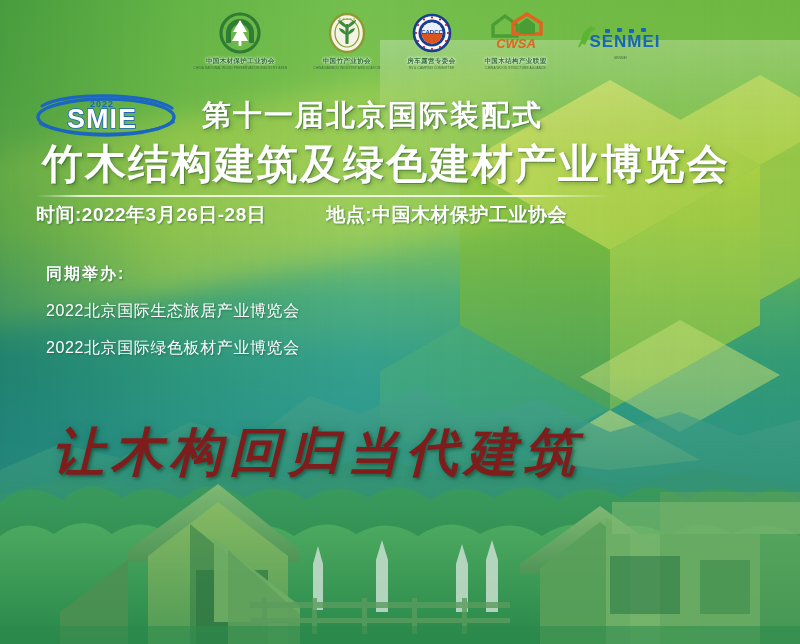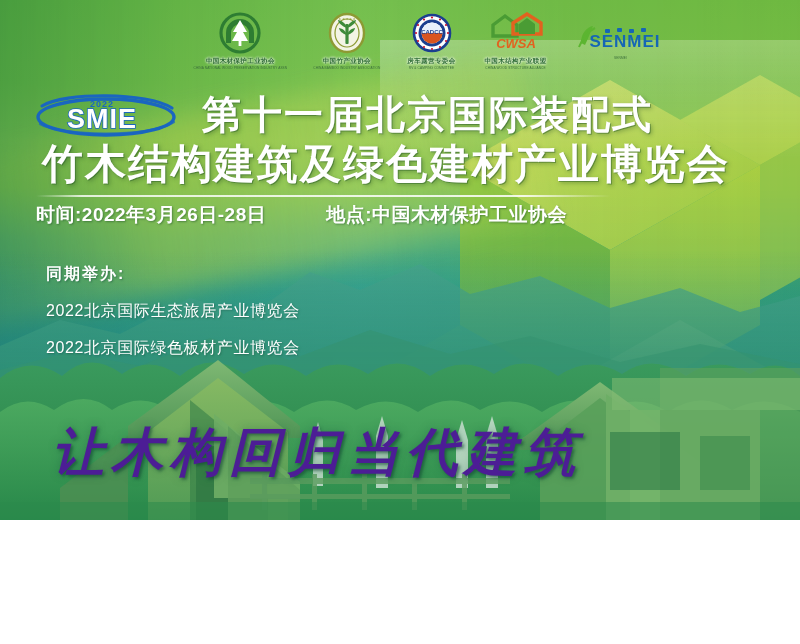--- a/index.html
+++ b/index.html
@@ -6,21 +6,21 @@
   html,body { background:#fff; }
   body {
     width:800px; height:644px;
     font-family:"Liberation Sans","DejaVu Sans",sans-serif;
     overflow:hidden;
   }
 
   
   #banner {
     position:relative;
-    width:800px; height:520px;
+    width:800px; height:644px;
     overflow:hidden;
     background:#6cbb4a;
   }
 
   
   .bg-layer { position:absolute; inset:0; }
 
   
   #bg-base {
     background:linear-gradient(180deg,
@@ -87,21 +87,21 @@
   .title-line {
     font-family:"Liberation Sans","DejaVu Sans",sans-serif;
     font-weight:bold;
     color:#ffffff;
     letter-spacing:2px;
     text-shadow:
       1px 1px 0 rgba(40,90,40,.45),
       2px 2px 4px rgba(30,70,30,.35);
     white-space:nowrap;
   }
-  #title-1 { font-size:39px; line-height:46px; }
+  #title-1 { font-size:29px; line-height:46px; }
   #title-2 {
     position:absolute; left:34px; top:138px;
     font-size:41px; line-height:52px;margin-left:8px;
   }
 
   
   #divider {
     position:absolute; left:36px; top:195px; width:575px; height:2px;
     background:linear-gradient(90deg, rgba(255,255,255,.0) 0%, rgba(255,255,255,.80) 8%, rgba(255,255,255,.85) 85%, rgba(255,255,255,0) 100%);
   }
@@ -124,21 +124,21 @@
   }
   .sub-event {
     color:#ffffff; font-size:16px; letter-spacing:.6px;
     margin-bottom:16px; font-weight:400;
     text-shadow:1px 1px 2px rgba(25,80,60,.55);
   }
 
   
   .slogan {
     position:absolute;
-    color:#4c1d95;
+    color:#7f1d1d;
     font-family:"Liberation Serif","DejaVu Serif",serif;
     font-weight:bold;
     font-style:italic;
     letter-spacing:7px;
     white-space:nowrap;
     text-shadow:
       2px 2px 3px rgba(16,70,50,.55),
       0 0 10px rgba(20,80,60,.35);
     text-align: center;
   }

